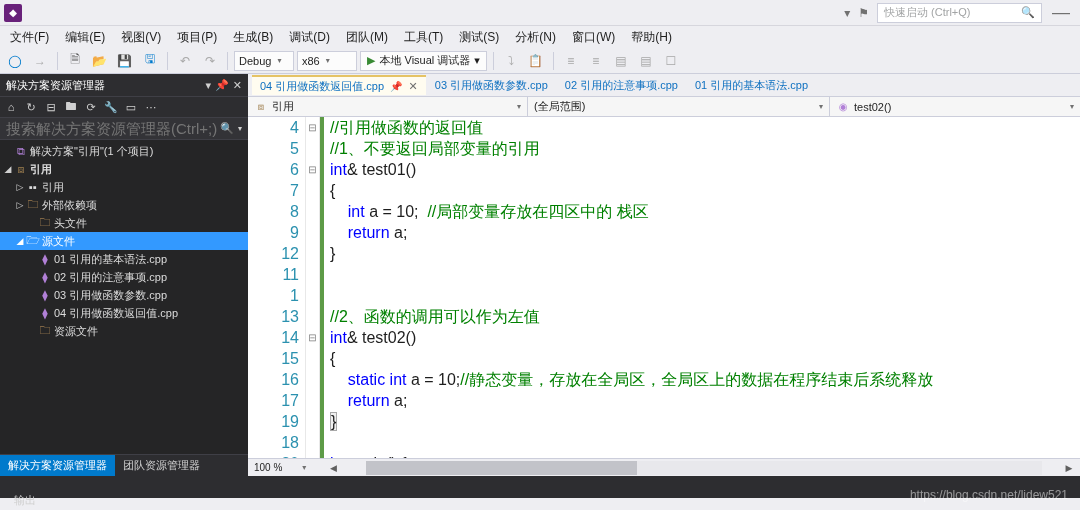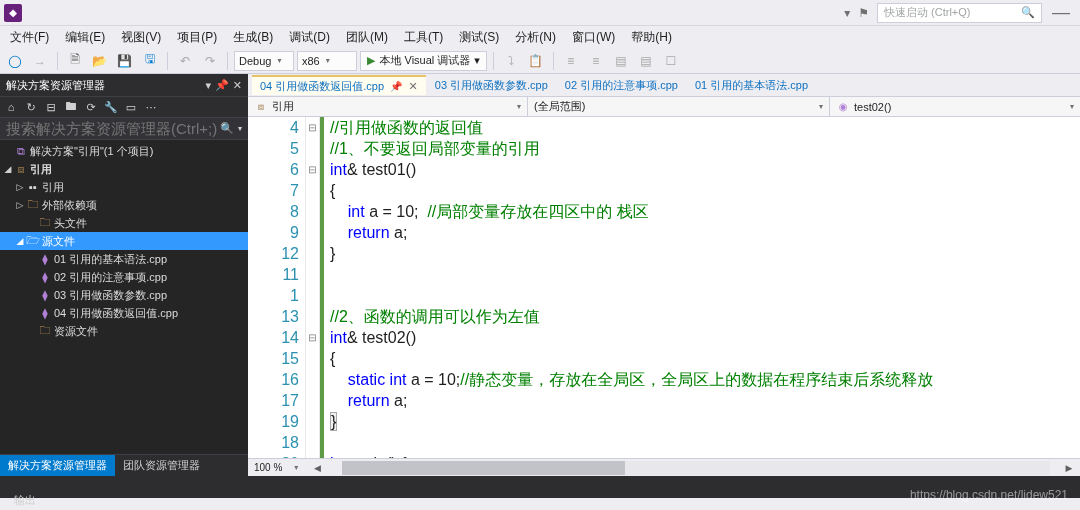--- a/index.html
+++ b/index.html
@@ -65,21 +65,21 @@
 .gutter .ln { height: 21px; }
 .foldcol { width: 14px; background: #fff; border-right: 1px solid #e8e8e8; }
 .foldcol .fc { height: 21px; display: flex; align-items: center; justify-content: center; color: #808080; font-size: 10px; }
 .greenbar { width: 4px; background: #5d9b47; }
 .codebody { flex: 1; padding-left: 6px; white-space: pre; position: relative; }
 .codebody .cl { height: 21px; }
 .cl .kw { color: #0000ff; }
 .cl .cm { color: #008000; }
 .bracehl { border: 1px solid #a8a8a8; background: #f0f0f0; padding: 0; }
 
-.ed-status { display: flex; align-items: center; height: 18px; border-top: 1px solid #cccedb; background: #eeeef2; font-size: 10px; color: #1e1e1e; padding: 0 4px; gap: 12px; }
+.ed-status { display: flex; align-items: center; height: 18px; border-top: 1px solid #cccedb; background: #eeeef2; font-size: 10px; color: #1e1e1e; padding: 0 4px; gap: 20px; }
 .ed-status .zoom { margin-left: 2px; }
 .ed-status .zcaret { font-size: 8px; color: #717171; }
 .ed-status .sb-track { flex: 1; height: 14px; background: #e8e8ec; margin-left: 6px; position: relative; }
 .ed-status .sb-thumb { position: absolute; left: 0; width: 40%; top: 0; bottom: 0; background: #c2c3c9; }
 .ed-status .sarrow { width: 14px; text-align: center; color: #606060; cursor: pointer; font-size: 9px; }
 
 .bottom { display: flex; align-items: center; height: 22px; background: #2d2d30; color: #fff; font-size: 11px; padding: 0 6px; }
 .bottom .btab { padding: 2px 8px; cursor: pointer; color: #d0d0d0; margin-top: 26px; }
 
 .watermark { position: absolute; right: 12px; bottom: 8px; color: rgba(255,255,255,0.5); font-size: 12px; pointer-events: none; }

